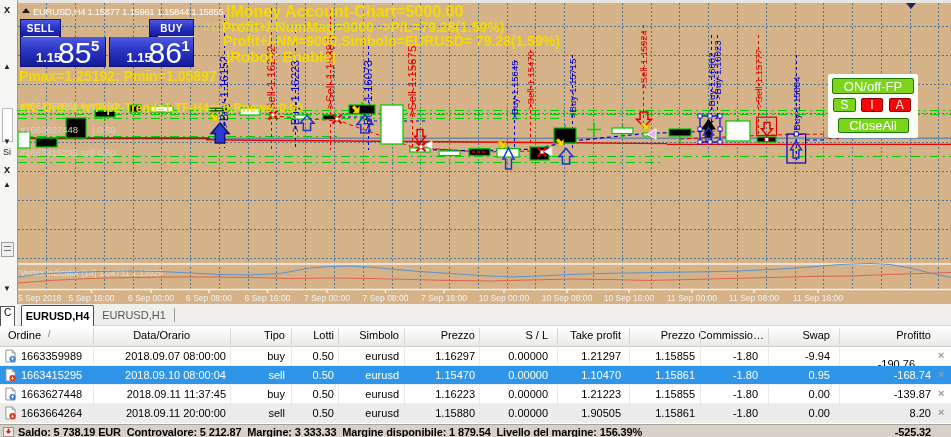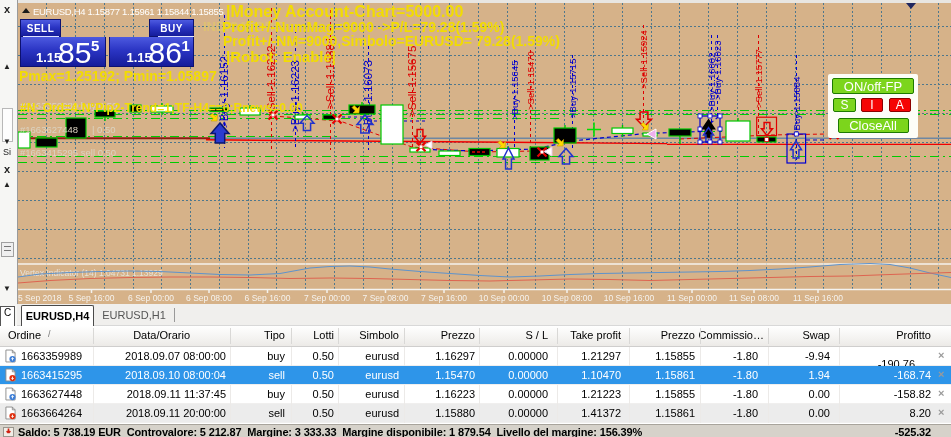--- a/index.html
+++ b/index.html
@@ -311,21 +311,21 @@
 <div class="cell" style="left:21px;text-align:left;">1663415295</div>
 <div class="cell" style="right:725px;">2018.09.10 08:00:04</div>
 <div class="cell" style="right:666px;">sell</div>
 <div class="cell" style="right:617px;">0.50</div>
 <div class="cell" style="right:552px;">eurusd</div>
 <div class="cell" style="right:476px;">1.15470</div>
 <div class="cell" style="right:403px;">0.00000</div>
 <div class="cell" style="right:330px;">1.10470</div>
 <div class="cell" style="right:256px;">1.15861</div>
 <div class="cell" style="right:193px;">-1.80</div>
-<div class="cell" style="right:121px;">1.94</div>
+<div class="cell" style="right:121px;">0.95</div>
 <div class="cell" style="right:20px;">-168.74</div>
 <div class="xclose">×</div>
 </div>
 <div class="row" style="top:59px;background:#ffffff;color:#000;">
 <svg class="docic" width="12" height="15" viewBox="0 0 12 15">
         <path d="M1 1 L8 1 L11 4 L11 14 L1 14 Z" fill="#fff" stroke="#8a8a8a" stroke-width="1"></path>
         <path d="M8 1 L8 4 L11 4" fill="none" stroke="#8a8a8a" stroke-width="1"></path>
         <circle cx="8.2" cy="10.8" r="3.4" fill="#3f7fd6"></circle>
         <path d="M8.2 12.3 L8.2 9.3 M8.2 9.3 L6.9 10.6 M8.2 9.3 L9.5 10.6" stroke="#fff" stroke-width="1" fill="none"></path>
       </svg>
@@ -333,21 +333,21 @@
 <div class="cell" style="right:725px;">2018.09.11 11:37:45</div>
 <div class="cell" style="right:666px;">buy</div>
 <div class="cell" style="right:617px;">0.50</div>
 <div class="cell" style="right:552px;">eurusd</div>
 <div class="cell" style="right:476px;">1.16223</div>
 <div class="cell" style="right:403px;">0.00000</div>
 <div class="cell" style="right:330px;">1.21223</div>
 <div class="cell" style="right:256px;">1.15855</div>
 <div class="cell" style="right:193px;">-1.80</div>
 <div class="cell" style="right:121px;">0.00</div>
-<div class="cell" style="right:20px;">-158.82</div>
+<div class="cell" style="right:20px;">-139.87</div>
 <div class="csep" style="left:93px;"></div>
 <div class="csep" style="left:230px;"></div>
 <div class="csep" style="left:291px;"></div>
 <div class="csep" style="left:338px;"></div>
 <div class="csep" style="left:404px;"></div>
 <div class="csep" style="left:479px;"></div>
 <div class="csep" style="left:557px;"></div>
 <div class="csep" style="left:629px;"></div>
 <div class="csep" style="left:700px;"></div>
 <div class="csep" style="left:768px;"></div>
@@ -361,21 +361,21 @@
         <circle cx="8.2" cy="10.8" r="3.4" fill="#e03010"></circle>
         <path d="M8.2 9.3 L8.2 12.3 M8.2 12.3 L6.9 11 M8.2 12.3 L9.5 11" stroke="#fff" stroke-width="1" fill="none"></path>
       </svg>
 <div class="cell" style="left:21px;text-align:left;">1663664264</div>
 <div class="cell" style="right:725px;">2018.09.11 20:00:00</div>
 <div class="cell" style="right:666px;">sell</div>
 <div class="cell" style="right:617px;">0.50</div>
 <div class="cell" style="right:552px;">eurusd</div>
 <div class="cell" style="right:476px;">1.15880</div>
 <div class="cell" style="right:403px;">0.00000</div>
-<div class="cell" style="right:330px;">1.41372</div>
+<div class="cell" style="right:330px;">1.90505</div>
 <div class="cell" style="right:256px;">1.15861</div>
 <div class="cell" style="right:193px;">-1.80</div>
 <div class="cell" style="right:121px;">0.00</div>
 <div class="cell" style="right:20px;">8.20</div>
 <div class="csep" style="left:93px;"></div>
 <div class="csep" style="left:230px;"></div>
 <div class="csep" style="left:291px;"></div>
 <div class="csep" style="left:338px;"></div>
 <div class="csep" style="left:404px;"></div>
 <div class="csep" style="left:479px;"></div>

